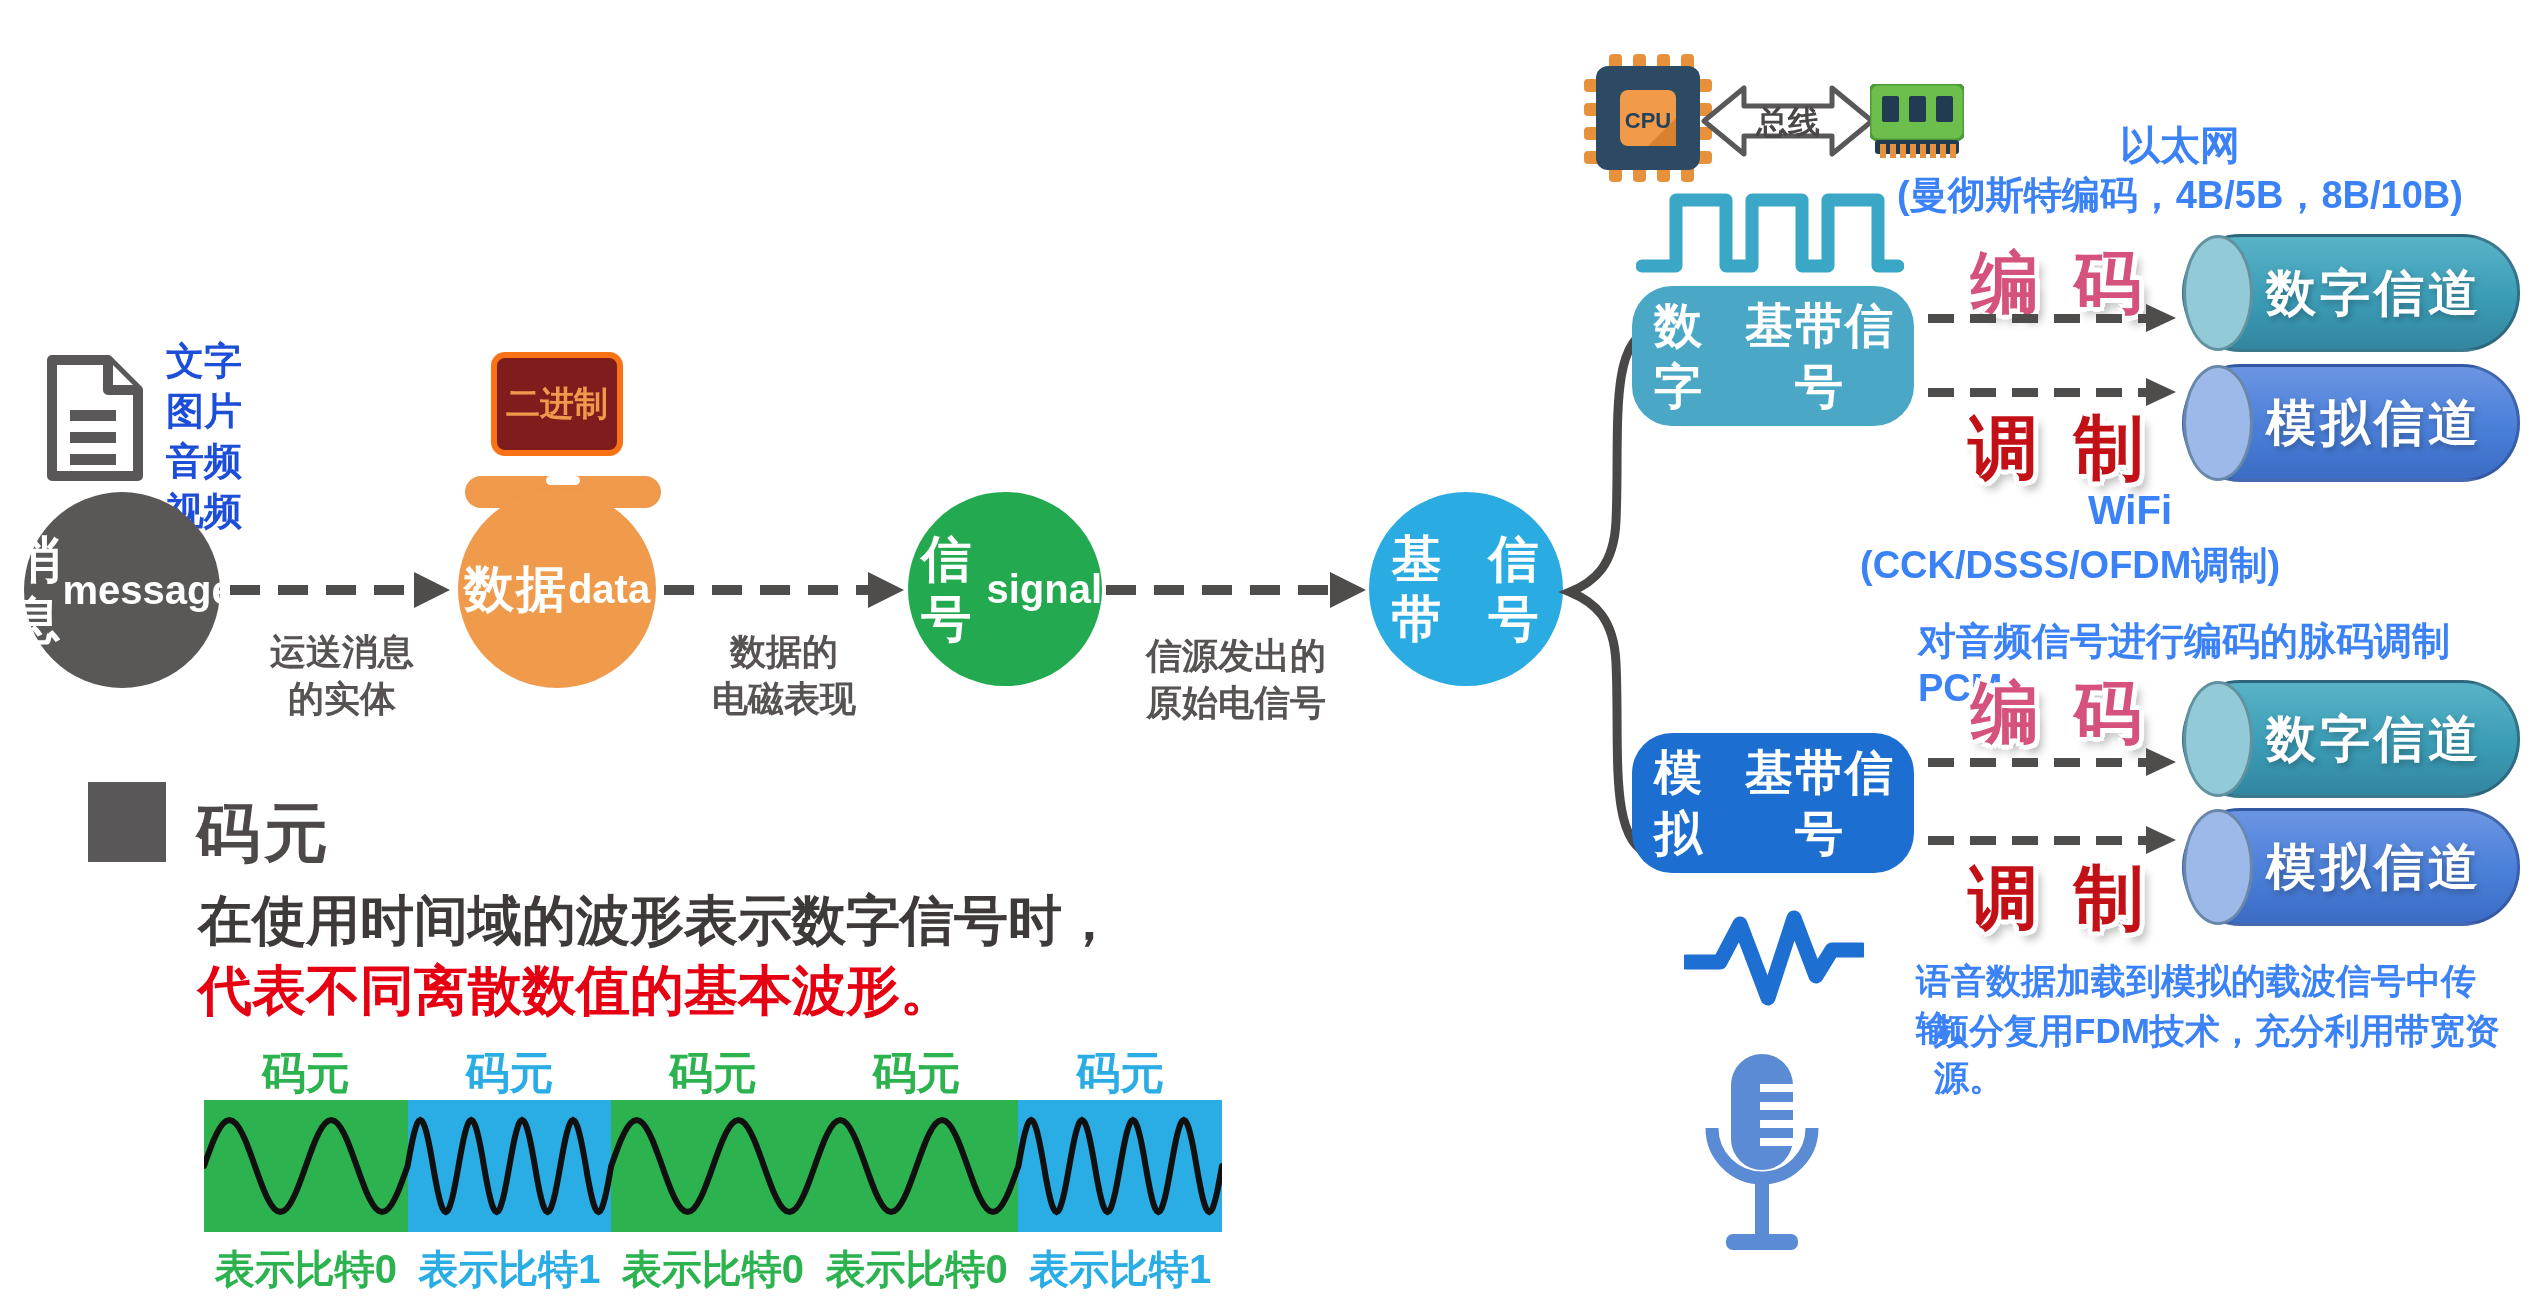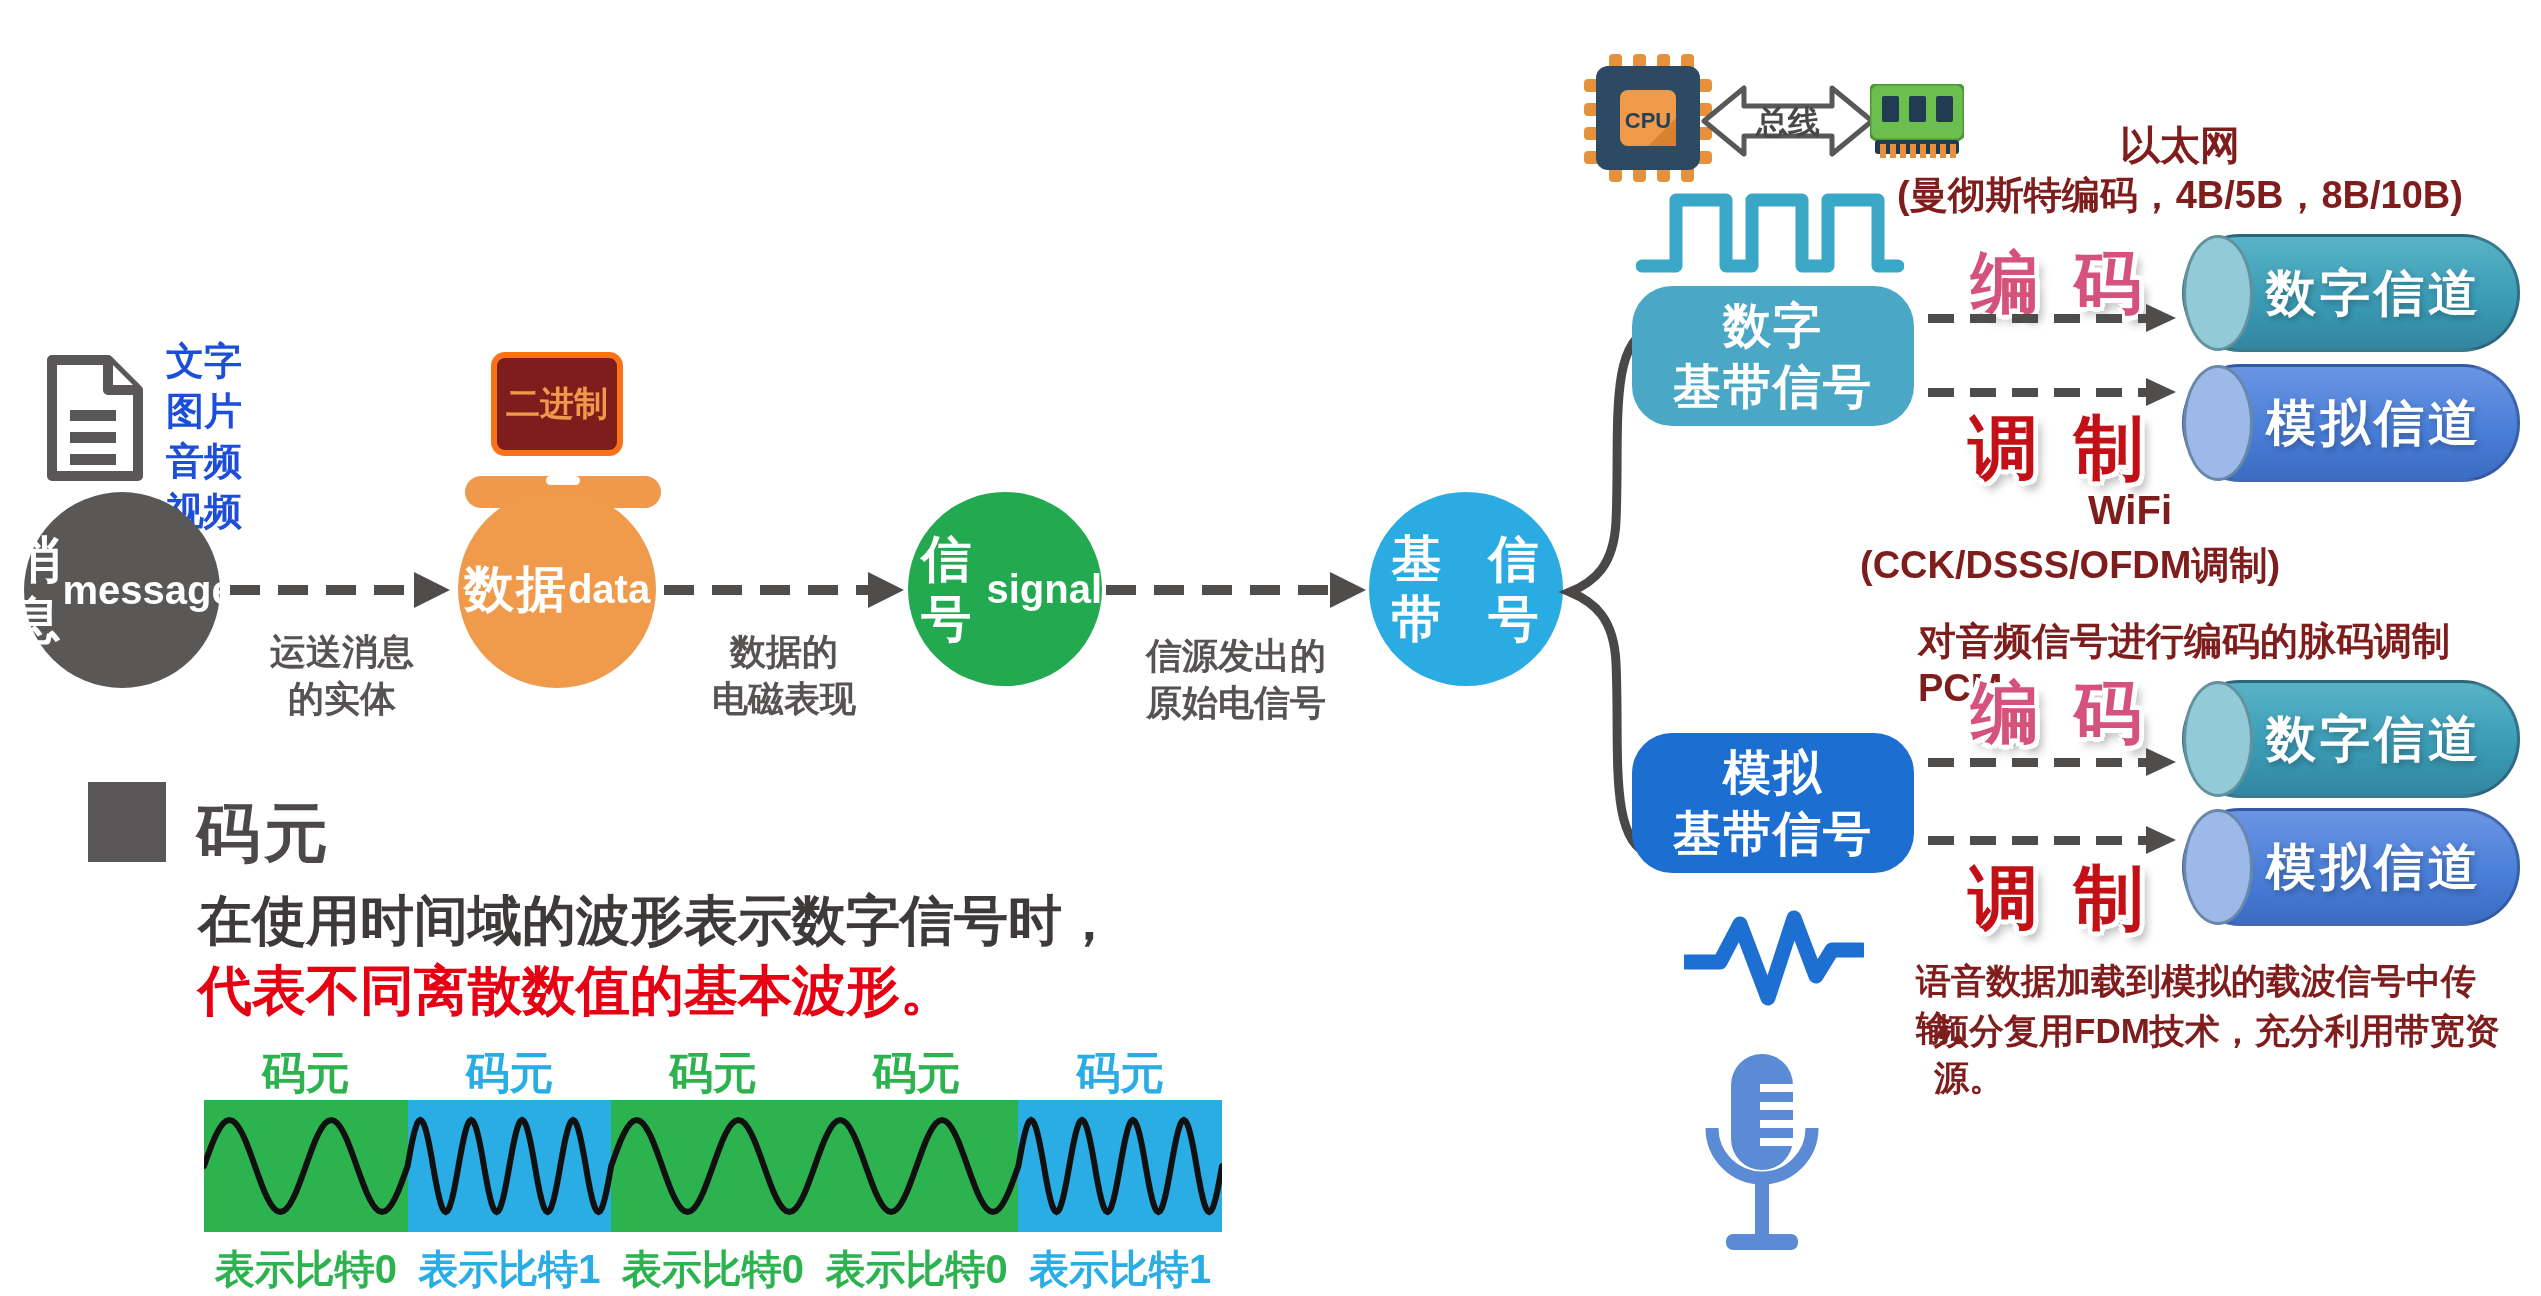--- a/index.html
+++ b/index.html
@@ -22,26 +22,26 @@
   .flow-arrow .dash{position:absolute;left:0;right:36px;top:13px;height:10px;
     background:repeating-linear-gradient(90deg,#4f4c4c 0 30px,transparent 30px 48px);}
   .flow-arrow .head{position:absolute;right:0;top:0;width:0;height:0;
     border-left:36px solid #4f4c4c;border-top:18px solid transparent;border-bottom:18px solid transparent;}
   .sm.flow-arrow{height:28px;}
   .sm.flow-arrow .dash{right:30px;top:10px;height:9px;
     background:repeating-linear-gradient(90deg,#4f4c4c 0 26px,transparent 26px 42px);}
   .sm.flow-arrow .head{border-left:30px solid #4f4c4c;border-top:14px solid transparent;border-bottom:14px solid transparent;}
   .arrow-label{text-align:center;font-size:36px;line-height:47px;font-weight:bold;color:#565352;}
   
-  .info{font-weight:bold;color:#7f1d1d;}
+  .info{font-weight:bold;color:#3b82f6;}
   
   .attach div{font-size:38px;line-height:50px;font-weight:bold;color:#1d4ed8;}
   
   .bbox{border-radius:40px;color:#fff;font-weight:bold;font-size:48px;line-height:61px;
-    display:flex;flex-direction:column;align-items:center;justify-content:center;text-align:center;letter-spacing:2px;}
+    display:flex;flex-direction:row;align-items:center;justify-content:center;text-align:center;letter-spacing:2px;}
   .bx-teal{background:#4aa8c6;}
   .bx-blue{background:#1c6ed0;}
   
   .cyl{border-radius:58px;border:3px solid rgba(40,75,92,.55);}
   .cyl.teal{background:linear-gradient(180deg,#58b3c6,#3b9cb6 55%,#33869f);}
   .cyl.blue{background:linear-gradient(180deg,#6b95e3,#4a7fd8 55%,#3c6cc4);border-color:rgba(45,75,140,.6);}
   .cyl .cap{position:absolute;left:-2px;top:-2px;bottom:-2px;width:64px;border-radius:50%;
     border:3px solid rgba(40,75,92,.45);}
   .cyl.teal .cap{background:#92cad7;}
   .cyl.blue .cap{background:#9db9ea;}

